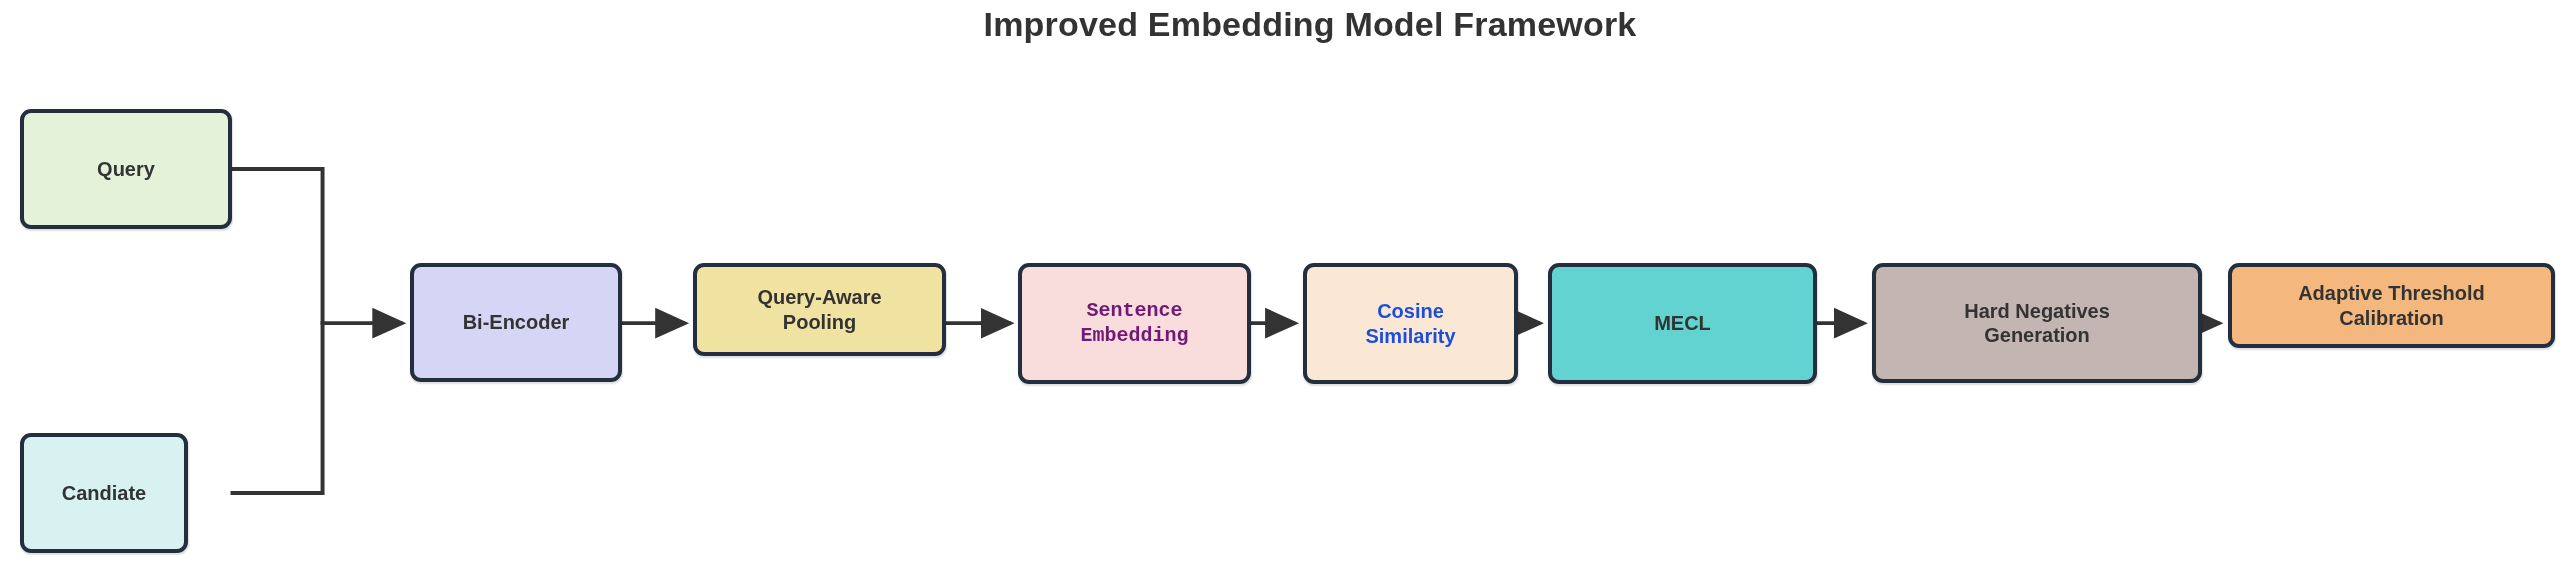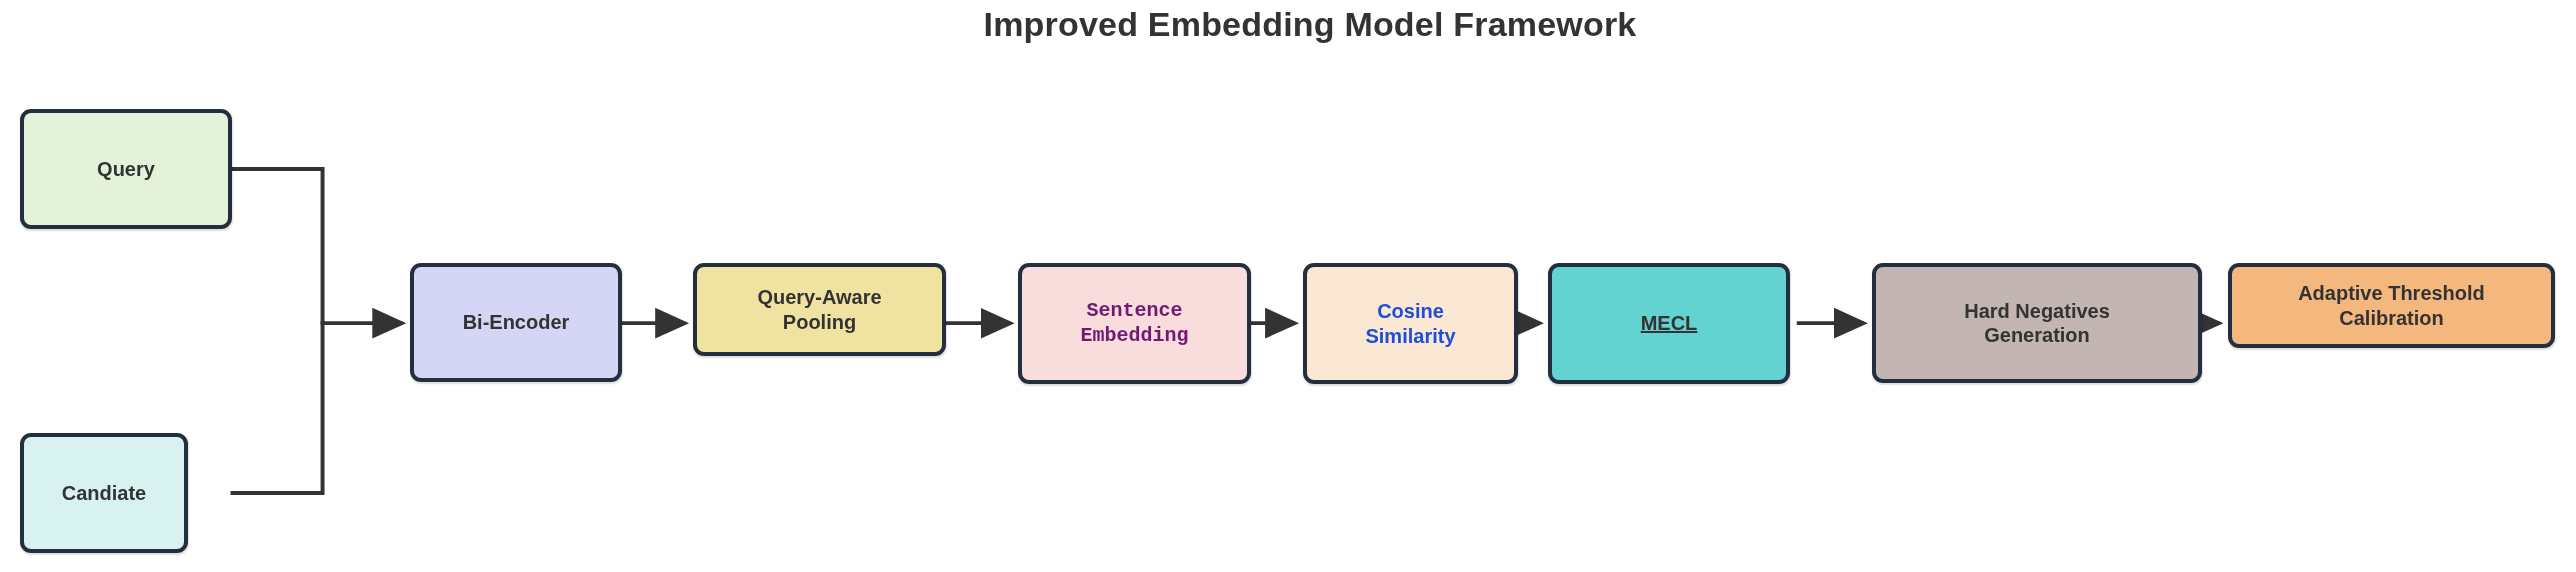--- a/index.html
+++ b/index.html
@@ -114,21 +114,21 @@
   <div class="node" style="left: 1018px; top: 263px; width: 233px; height: 121px; background: rgb(249, 220, 220); border-color: rgb(35, 47, 62); color: #701a75; font-family: Liberation Mono, monospace;">
     <span class="node-label">Sentence
 Embedding</span>
   </div>
 
   <div class="node" style="left: 1303px; top: 263px; width: 215px; height: 121px; background: rgb(251, 232, 212); border-color: rgb(35, 47, 62); color: #1d4ed8;">
     <span class="node-label">Cosine
 Similarity</span>
   </div>
 
-  <div class="node" style="left: 1548px; top: 263px; width: 242px; height: 121px; background: rgb(98, 211, 208); border-color: rgb(35, 47, 62); color: rgb(51, 51, 51); text-decoration: underline;">
+  <div class="node" style="left: 1548px; top: 263px; width: 269px; height: 121px; background: rgb(98, 211, 208); border-color: rgb(35, 47, 62); color: rgb(51, 51, 51);">
     <span class="node-label">MECL</span>
   </div>
 
   <div class="node" style="left: 1872px; top: 263px; width: 330px; height: 120px; background: rgb(195, 181, 177); border-color: rgb(35, 47, 62); color: rgb(51, 51, 51);">
     <span class="node-label">Hard Negatives
 Generation</span>
   </div>
 
   <div class="node" style="left: 2228px; top: 263px; width: 327px; height: 85px; background: rgb(244, 184, 126); border-color: rgb(35, 47, 62); color: rgb(51, 51, 51);">
     <span class="node-label">Adaptive Threshold

